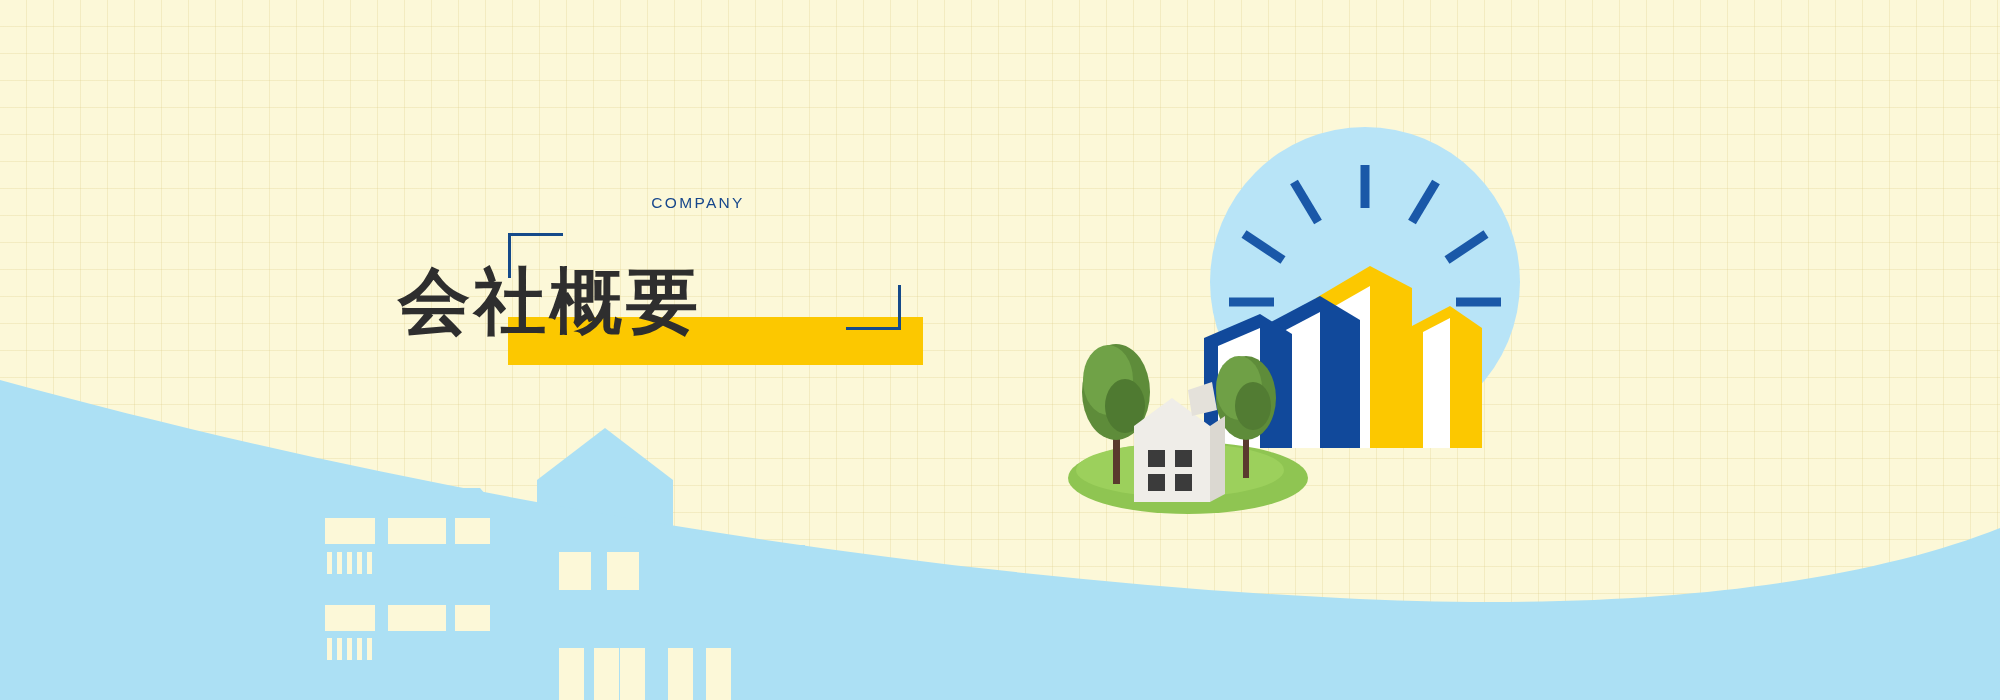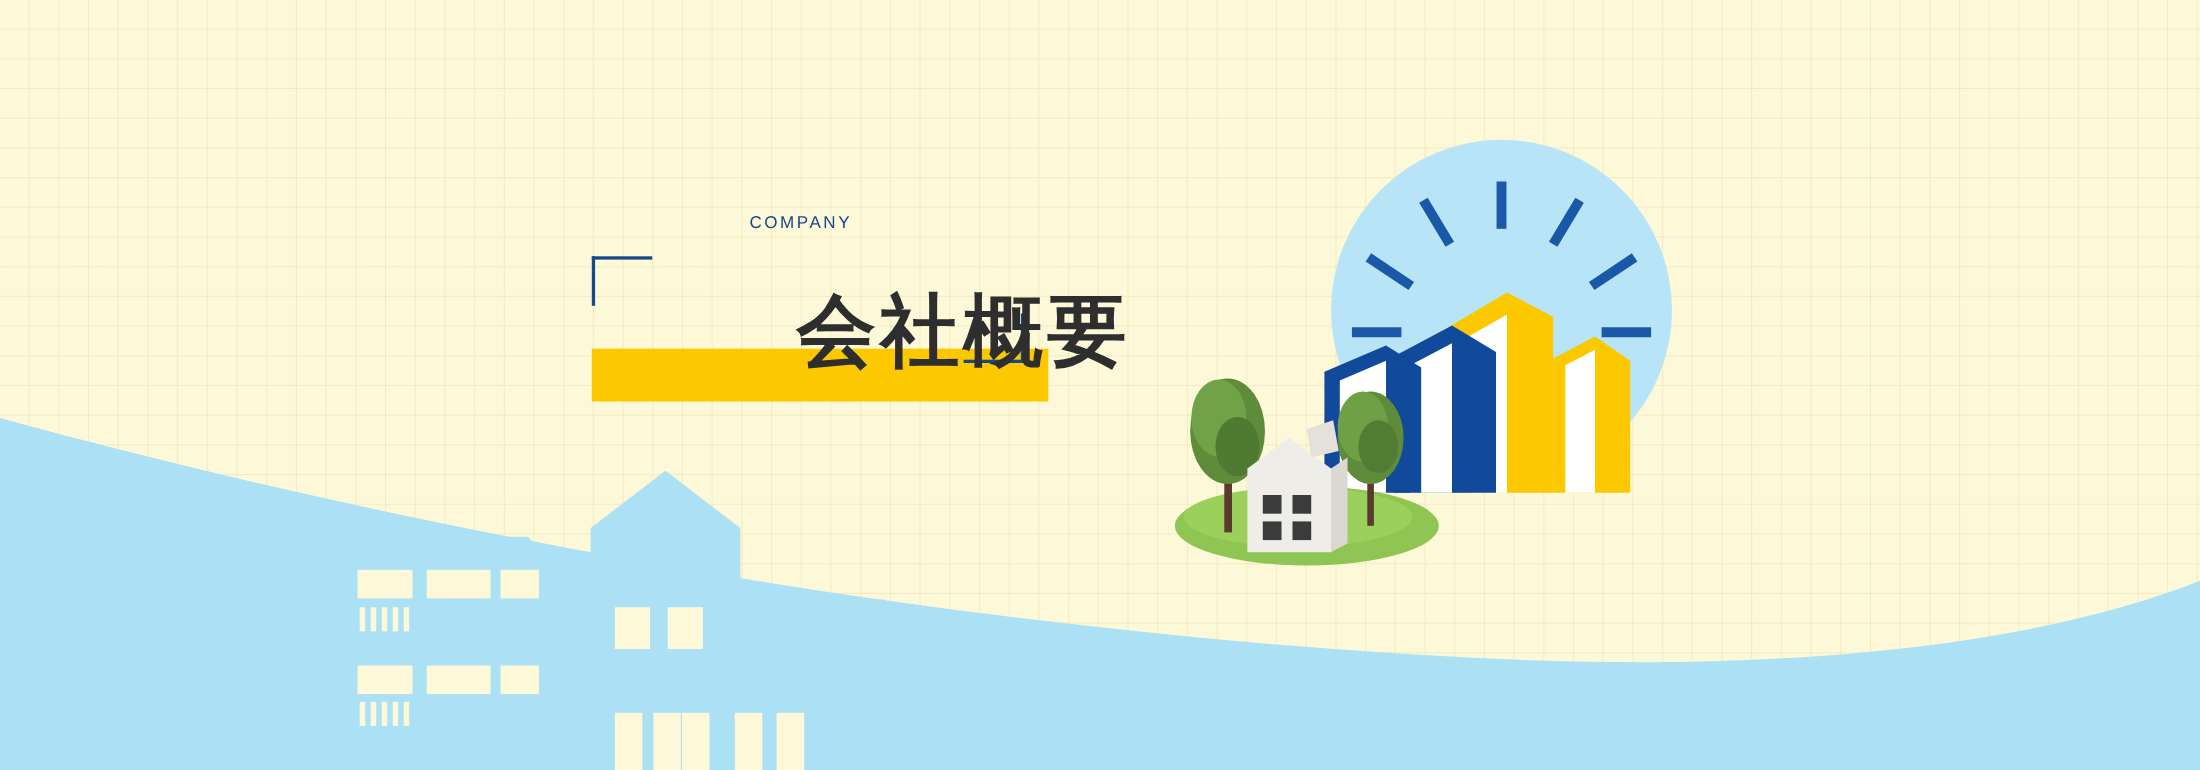--- a/index.html
+++ b/index.html
@@ -22,32 +22,32 @@
 
   
   .wave-layer{position:absolute;left:0;bottom:0;width:2000px;height:420px;}
   .wave-layer svg{display:block;width:2000px;height:420px;}
 
   
   .illus{position:absolute;left:1020px;top:110px;width:560px;height:420px;}
   .illus svg{display:block;width:560px;height:420px;}
 
   
-  .title-block{position:absolute;left:428px;top:195px;width:600px;height:170px;}
+  .title-block{position:absolute;left:398px;top:195px;width:600px;height:170px;}
   .yellow-bar{
     position:absolute;left:110px;top:122px;width:415px;height:48px;
     background:#FCC800;
   }
   .eyebrow{
     position:absolute;left:0;top:0;width:600px;text-align:center;
     color:#17478C;font-size:15.5px;letter-spacing:2.3px;
     font-weight:400;line-height:1;
   }
   .main-title{
-    position:absolute;left:0;top:28px;width:600px;text-align:right;
+    position:absolute;left:0;top:28px;width:600px;text-align:left;
     color:#2E2E2E;font-size:72px;font-weight:700;letter-spacing:4px;
     line-height:1.08;white-space:nowrap;margin-top:40px;
   }
   .bracket{position:absolute;border-color:#154A8A;border-style:solid;}
   .bracket-left{
     left:110px;top:38px;width:52px;height:42px;
     border-width:3px 0 0 3px;
   }
   .bracket-right{
     left:448px;top:90px;width:52px;height:42px;

